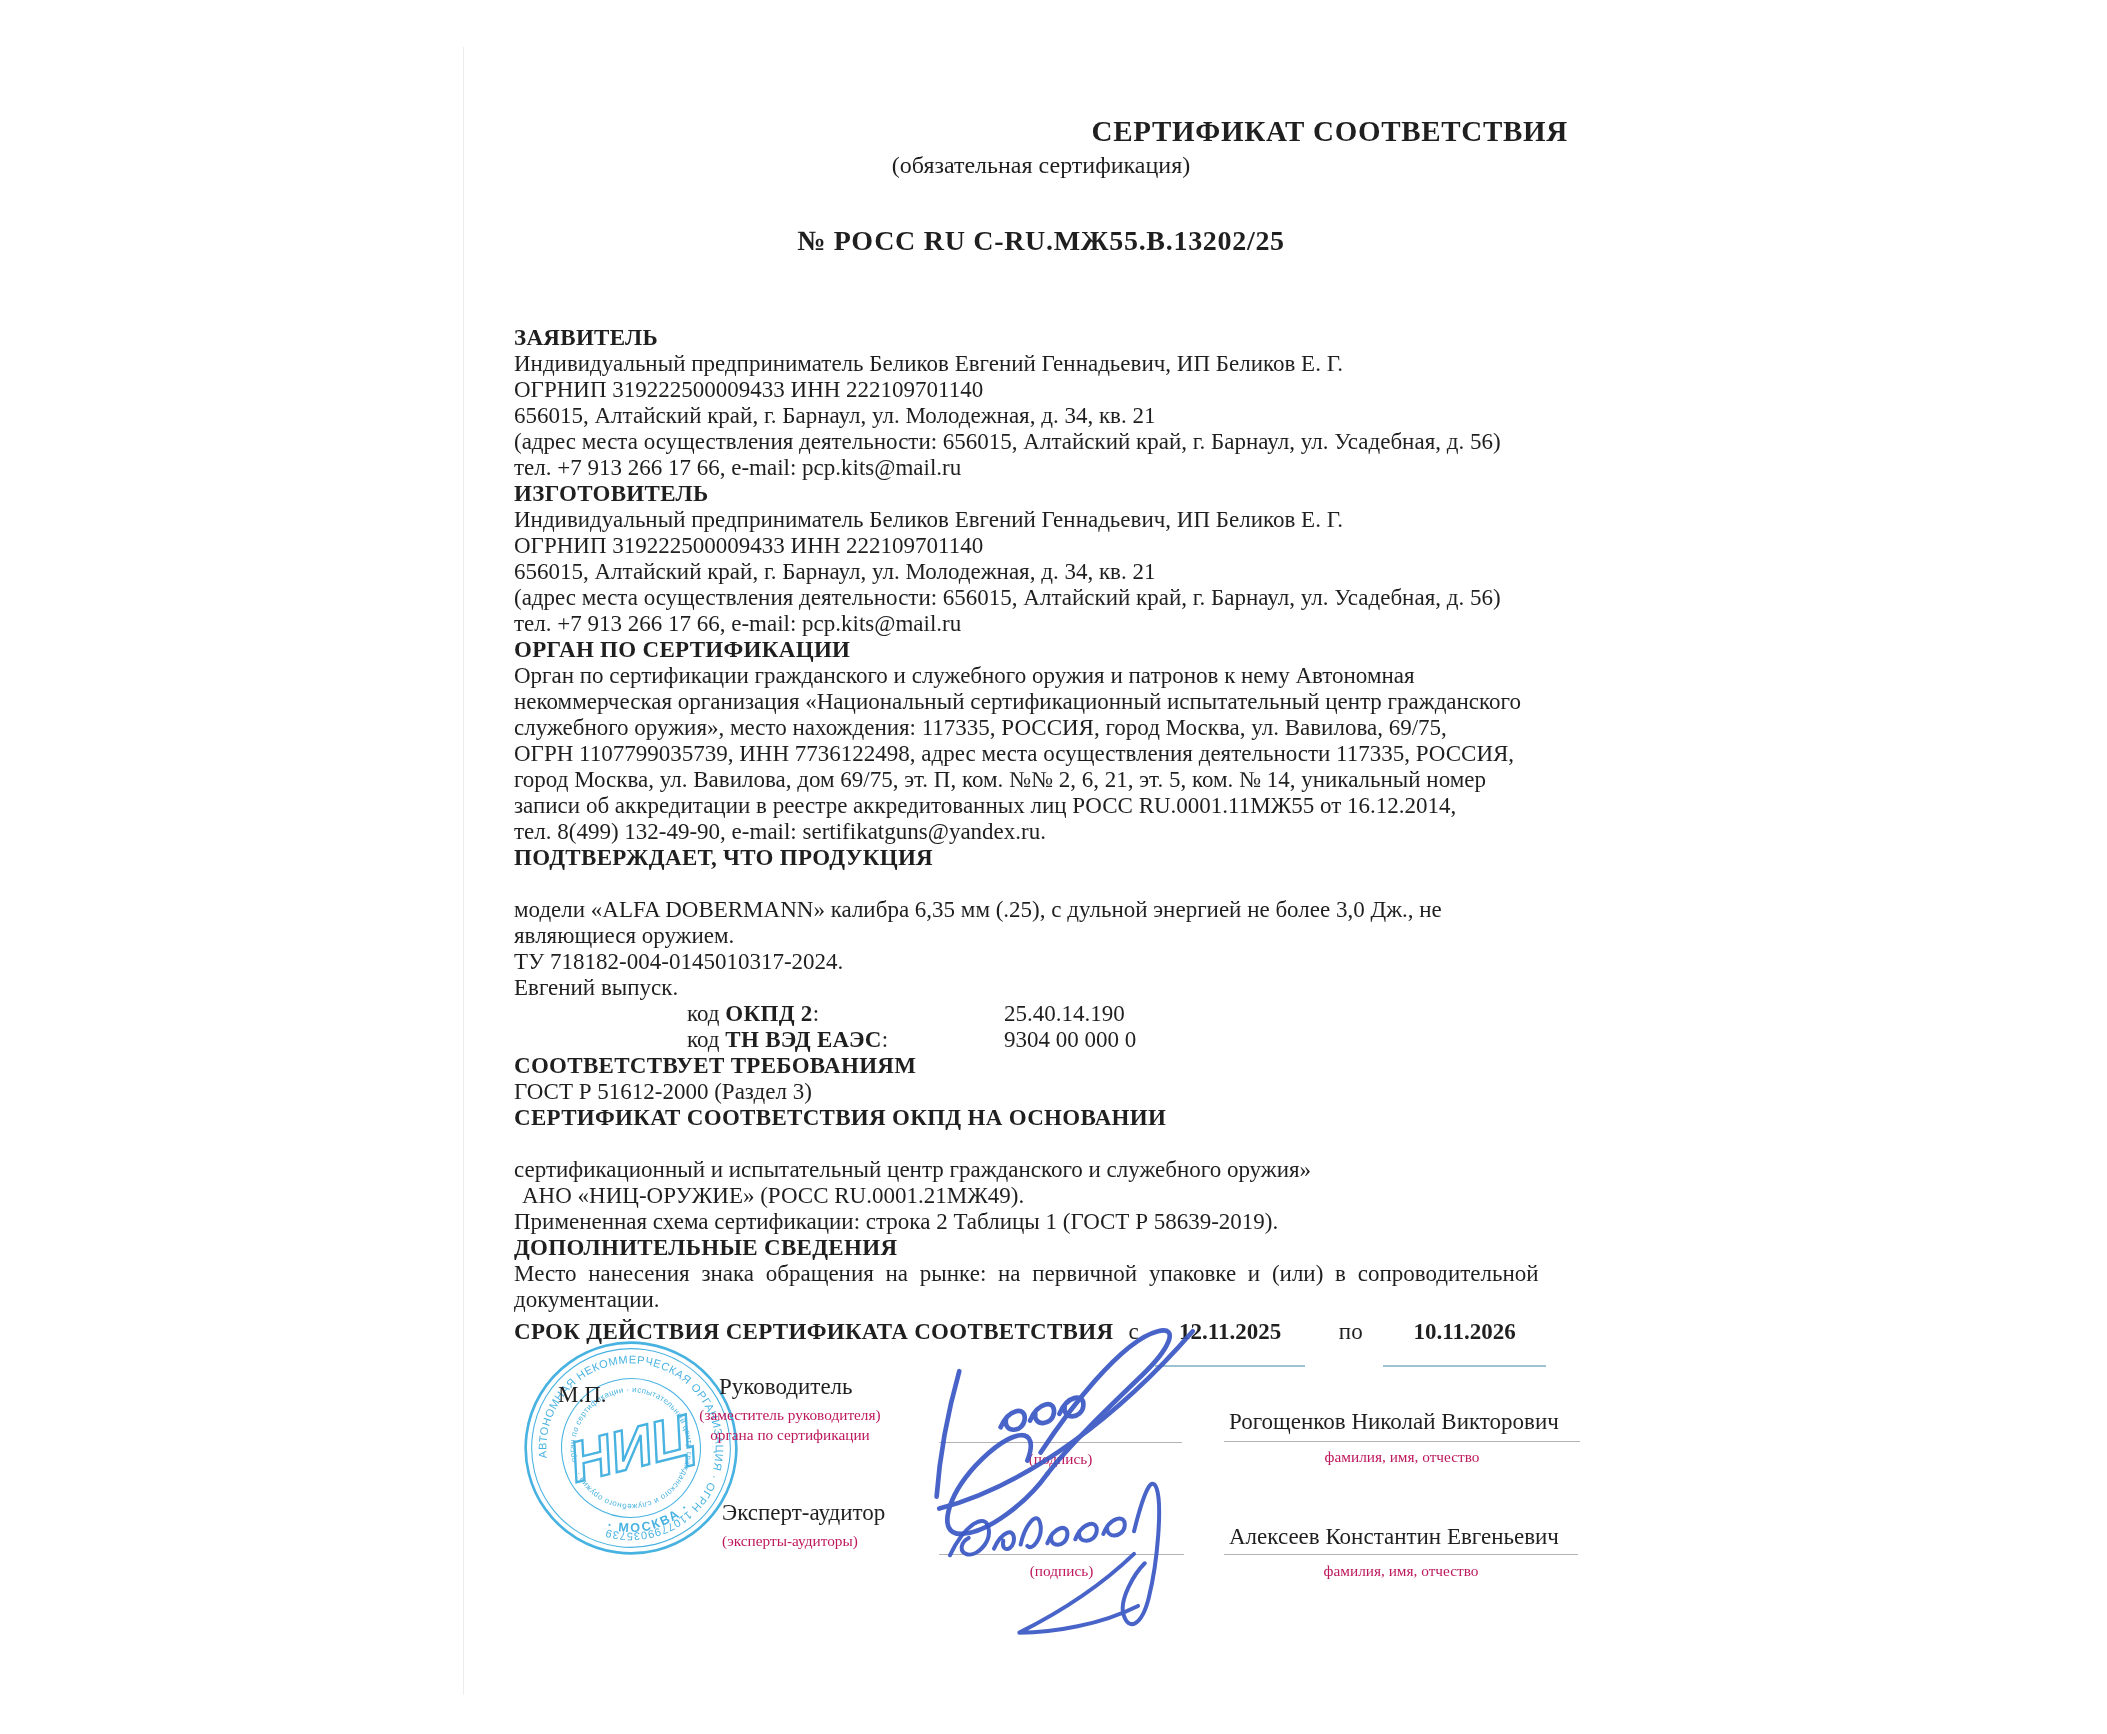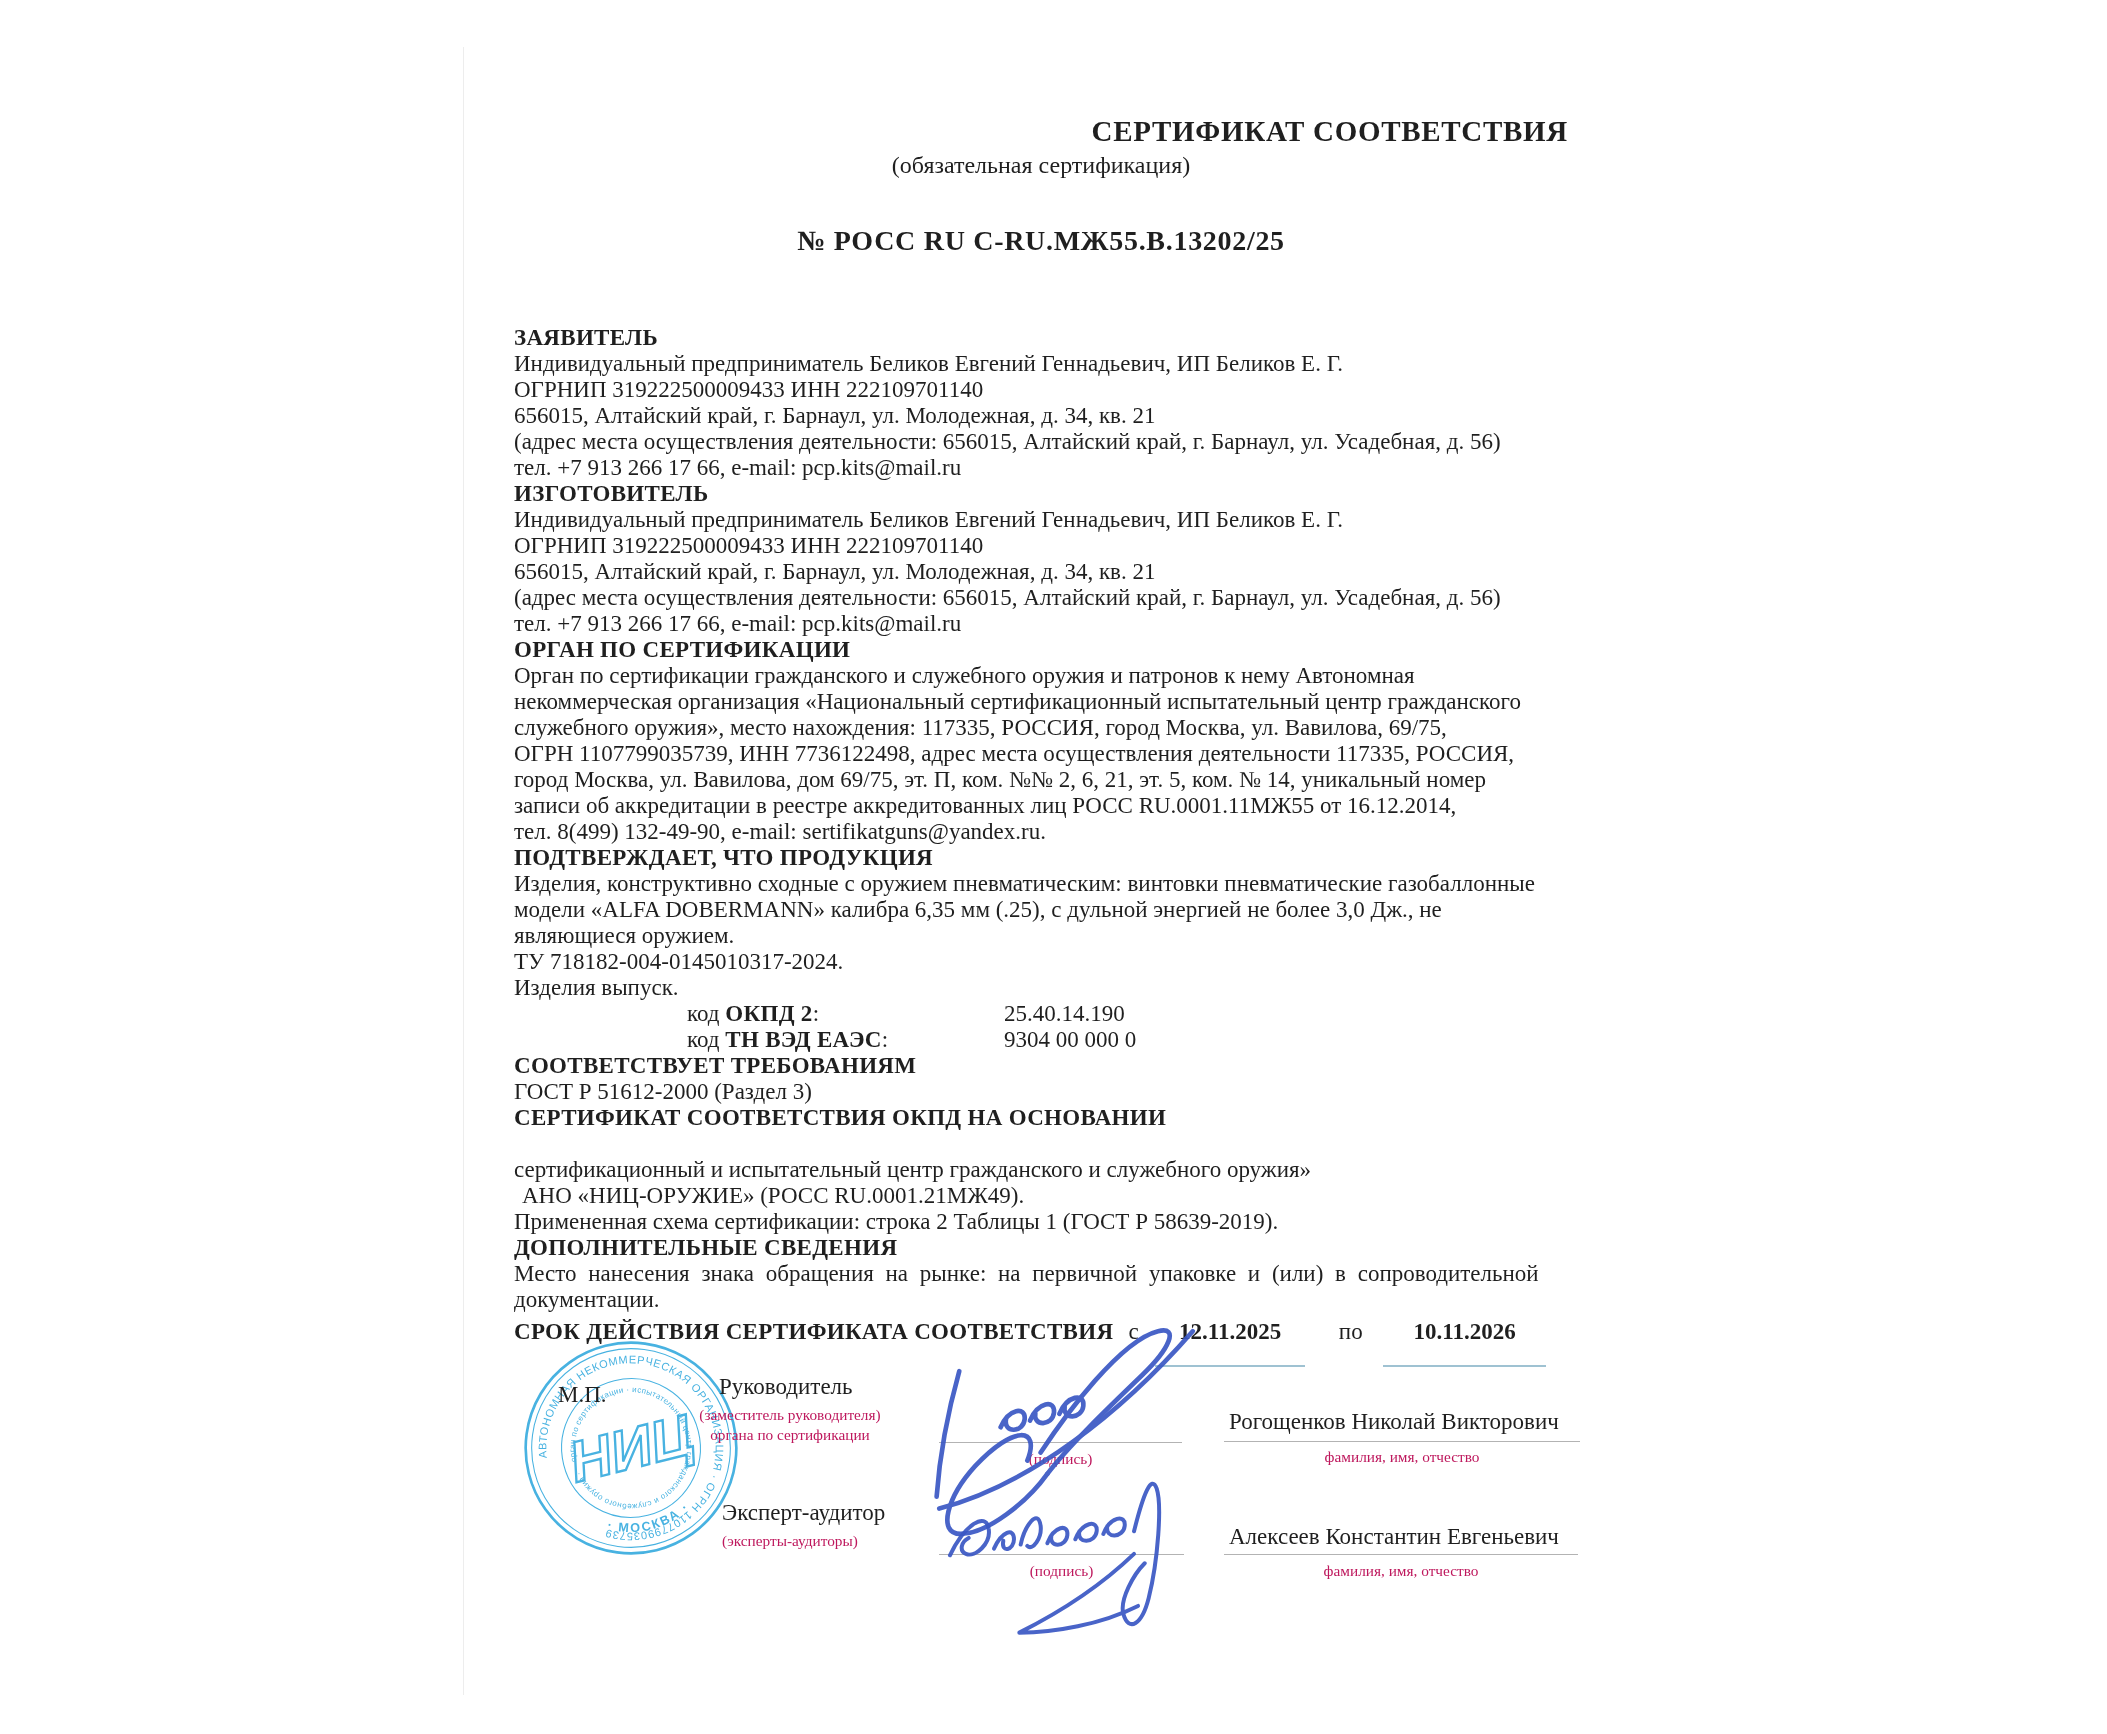--- a/index.html
+++ b/index.html
@@ -51,25 +51,24 @@
   <div class="bl hd" style="top:637px;">ОРГАН ПО СЕРТИФИКАЦИИ</div>
   <div class="bl" style="top:689px;">некоммерческая организация «Национальный сертификационный испытательный центр гражданского</div>
   <div class="bl" style="top:663px;">Орган по сертификации гражданского и служебного оружия и патронов к нему Автономная</div>
   <div class="bl" style="top:715px;">служебного оружия», место нахождения: 117335, РОССИЯ, город Москва, ул. Вавилова, 69/75,</div>
   <div class="bl" style="top:741px;">ОГРН 1107799035739, ИНН 7736122498, адрес места осуществления деятельности 117335, РОССИЯ,</div>
   <div class="bl" style="top:767px;">город Москва, ул. Вавилова, дом 69/75, эт. П, ком. №№ 2, 6, 21, эт. 5, ком. № 14, уникальный номер</div>
   <div class="bl" style="top:793px;">записи об аккредитации в реестре аккредитованных лиц РОСС RU.0001.11МЖ55 от 16.12.2014,</div>
   <div class="bl" style="top:819px;">тел. 8(499) 132-49-90, e-mail: sertifikatguns@yandex.ru.</div>
 
   <div class="bl hd" style="top:845px;">ПОДТВЕРЖДАЕТ, ЧТО ПРОДУКЦИЯ</div>
-  <div class="bl" style="top:871px;">Изделия, конструктивно сходные с оружием пневматическим: винтовки пневматические газобаллонные</div>
   <div class="bl" style="top:897px;">модели «ALFA DOBERMANN» калибра 6,35 мм (.25), с дульной энергией не более 3,0 Дж., не</div>
   <div class="bl" style="top:923px;">являющиеся оружием.</div>
   <div class="bl" style="top:949px;">ТУ 718182-004-0145010317-2024.</div>
-  <div class="bl" style="top:975px;">Изделия выпуск.</div>
+  <div class="bl" style="top:975px;">Евгений выпуск.</div>
 
   <div class="coderow" style="top:1001px;">
     <span>код </span><span class="hd">ОКПД 2</span><span>:</span>
     <span class="codeval">25.40.14.190</span>
   </div>
   <div class="coderow" style="top:1027px;">
     <span>код </span><span class="hd">ТН ВЭД ЕАЭС</span><span>:</span>
     <span class="codeval">9304 00 000 0</span>
   </div>
 

